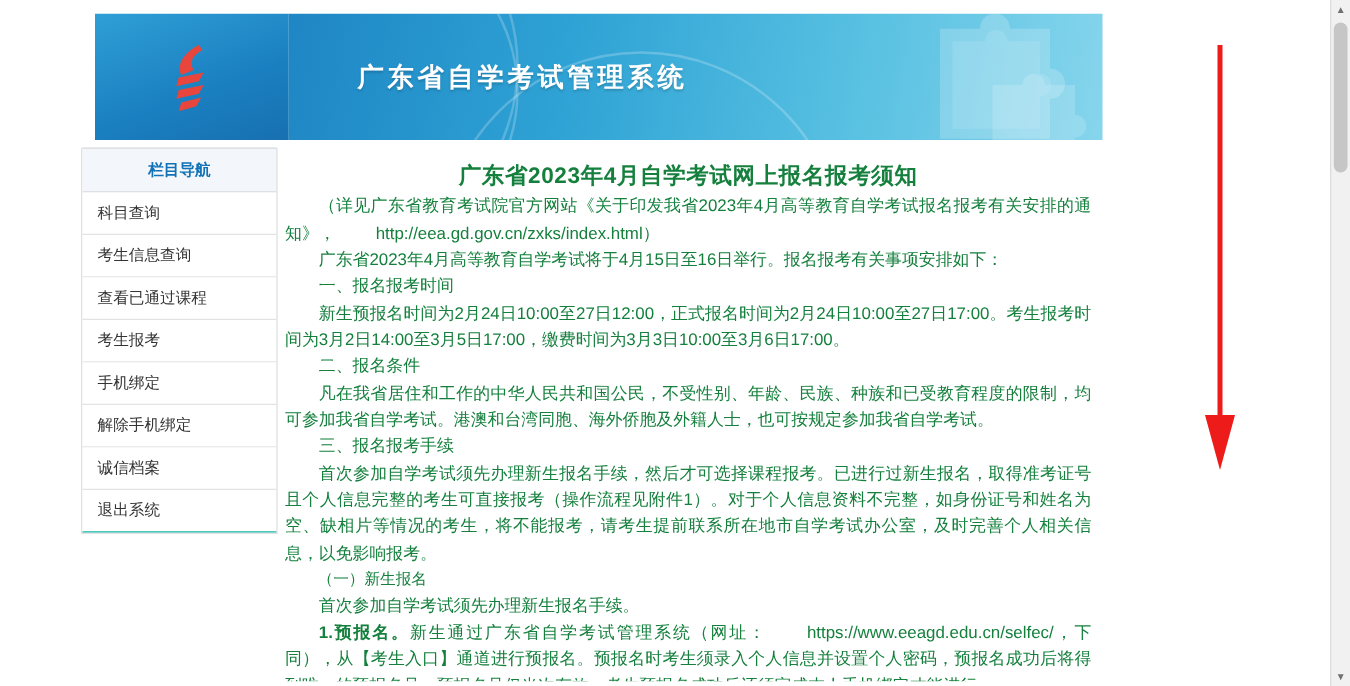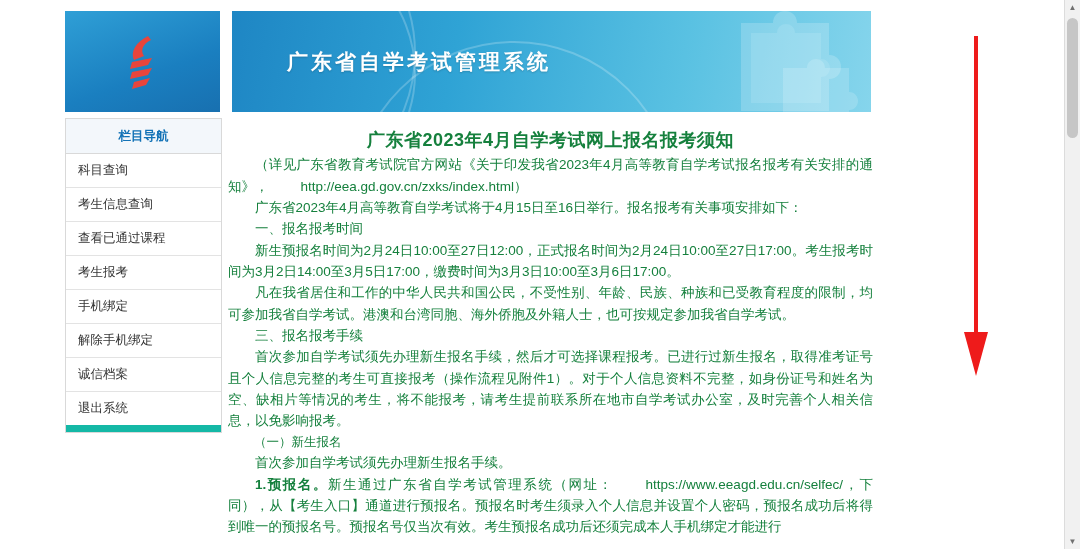--- a/index.html
+++ b/index.html
@@ -19,26 +19,25 @@
     position: absolute;
     left: 0; top: 0;
     width: 1080px;
     height: 549px;
     background: #ffffff;
   }
 
   
   .header {
     position: absolute;
-    left: 65px;
+    left: 76px;
     top: 11px;
     width: 806px;
     height: 131px;
     display: flex;
-    gap: 12px;
   }
   .logo-box {
     width: 155px;
     height: 101px;
     background: linear-gradient(160deg, #2f9fd6 0%, #1a7fc0 60%, #1870b0 100%);
     display: flex;
     align-items: center;
     justify-content: center;
     position: relative;
     overflow: hidden;
@@ -97,21 +96,21 @@
   .sidebar-item {
     height: 33px;
     line-height: 33px;
     padding-left: 12px;
     font-size: 12.5px;
     color: #333333;
     border-bottom: 1px solid #e3e3e3;
     background: #ffffff;
     cursor: pointer;
   }
-  .sidebar-item:last-child { border-bottom: 7px solid #14b8a6; }
+  .sidebar-item:last-child { border-bottom: 1px solid #14b8a6; }
 
   
   .content {
     position: absolute;
     left: 228px;
     top: 120px;
     width: 645px;
     height: 425px;
     overflow: hidden;
     color: #15803d;
@@ -234,20 +233,21 @@
   <div class="content">
     <div class="doc-title">广东省2023年4月自学考试网上报名报考须知</div>
 
     <p class="p p-ind"><span>（详见广东省教育考试院官方网站《关于印发我省2023年4月高等教育自学考试报名报考有关安排的通知》，</span><span class="mono-link">http://eea.gd.gov.cn/zxks/index.html）</span></p>
 
     <p class="p p-ind">广东省2023年4月高等教育自学考试将于4月15日至16日举行。报名报考有关事项安排如下：</p>
 
     <p class="p sec">一、报名报考时间</p>
     <p class="p p-ind">新生预报名时间为2月24日10:00至27日12:00，正式报名时间为2月24日10:00至27日17:00。考生报考时间为3月2日14:00至3月5日17:00，缴费时间为3月3日10:00至3月6日17:00。</p>
 
+    <p class="p sec">二、报名条件</p>
     <p class="p p-ind">凡在我省居住和工作的中华人民共和国公民，不受性别、年龄、民族、种族和已受教育程度的限制，均可参加我省自学考试。港澳和台湾同胞、海外侨胞及外籍人士，也可按规定参加我省自学考试。</p>
 
     <p class="p sec">三、报名报考手续</p>
     <p class="p p-ind">首次参加自学考试须先办理新生报名手续，然后才可选择课程报考。已进行过新生报名，取得准考证号且个人信息完整的考生可直接报考（操作流程见附件1）。对于个人信息资料不完整，如身份证号和姓名为空、缺相片等情况的考生，将不能报考，请考生提前联系所在地市自学考试办公室，及时完善个人相关信息，以免影响报考。</p>
 
     <p class="p small-head"><span>（一）新生报名</span></p>
     <p class="p p-ind">首次参加自学考试须先办理新生报名手续。</p>
 
     <p class="p p-ind"><span class="bold">1.预报名。</span><span>新生通过广东省自学考试管理系统（网址：</span><span class="mono-link">https://www.eeagd.edu.cn/selfec/</span><span>，下同），从【考生入口】通道进行预报名。预报名时考生须录入个人信息并设置个人密码，预报名成功后将得到唯一的预报名号。预报名号仅当次有效。考生预报名成功后还须完成本人手机绑定才能进行</span></p>
   </div>

